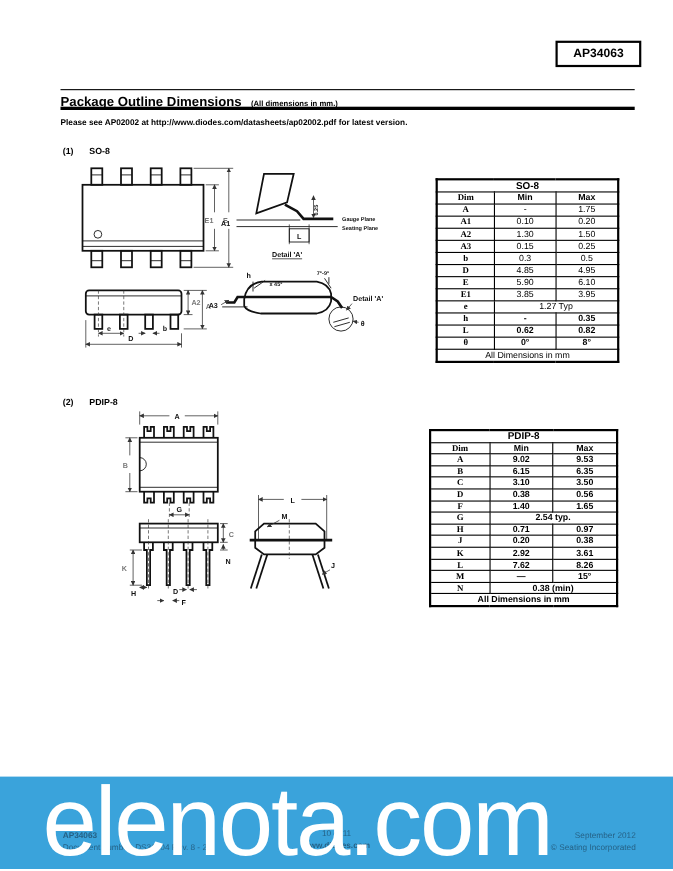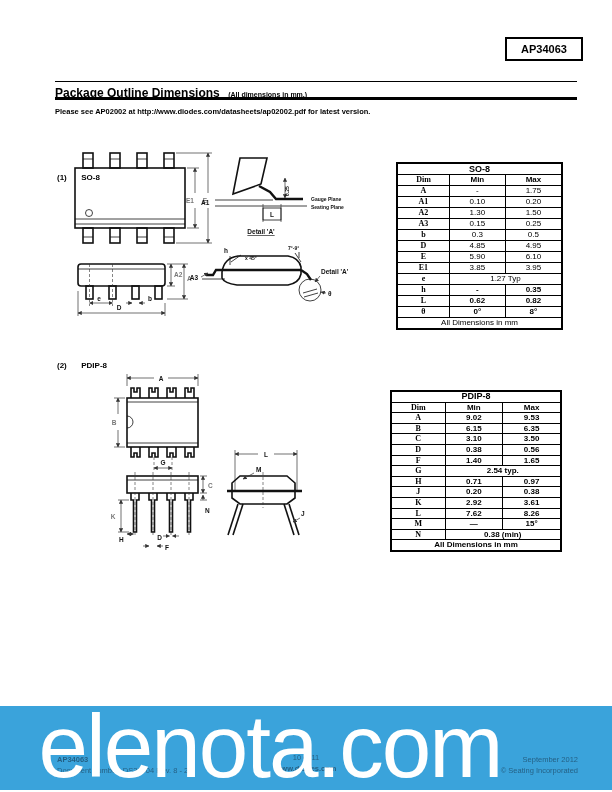--- a/index.html
+++ b/index.html
@@ -57,21 +57,21 @@
   </div>
 
   <div class="abs rule-thin"></div>
   <div class="abs titlerow">
     <span class="titlemain">Package Outline Dimensions</span>
     <span class="titlesuffix">(All dimensions in mm.)</span>
   </div>
   <div class="abs rule-thick"></div>
   <div class="abs note">Please see AP02002 at http://www.diodes.com/datasheets/ap02002.pdf for latest version.</div>
 
-  <div class="abs sechead" style="left:57px;top:133px;margin-top:40px;">
+  <div class="abs sechead" style="left:57px;top:133px;">
     <span class="secnum">(1)</span>
     <span>SO-8</span>
   </div>
 
   <svg class="abs" style="left:55px;top:146px;" width="335" height="198" viewBox="0 0 335 198">
     <defs>
       <marker id="ar1" viewBox="0 0 10 10" refX="9" refY="5" markerWidth="6" markerHeight="6" orient="auto-start-reverse">
         <path d="M0,0L10,5L0,10z" fill="#333"></path>
       </marker>
     </defs>

